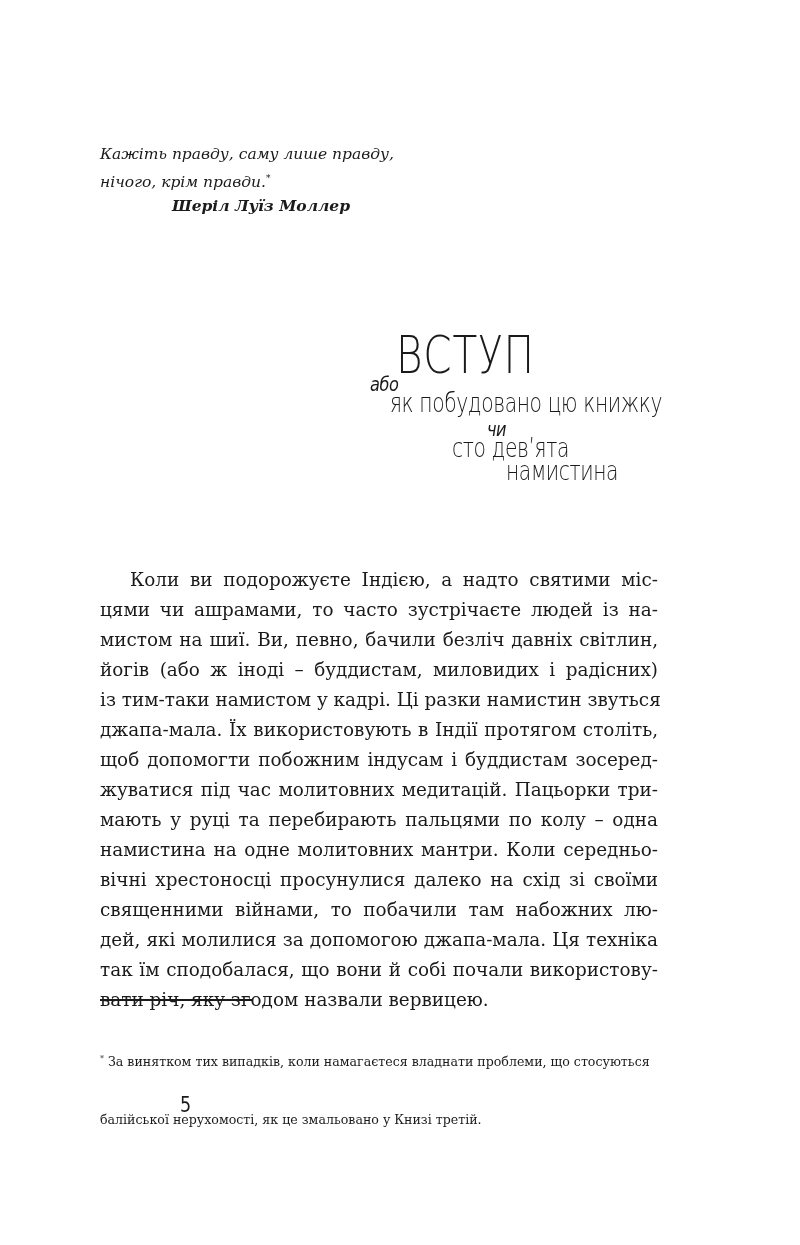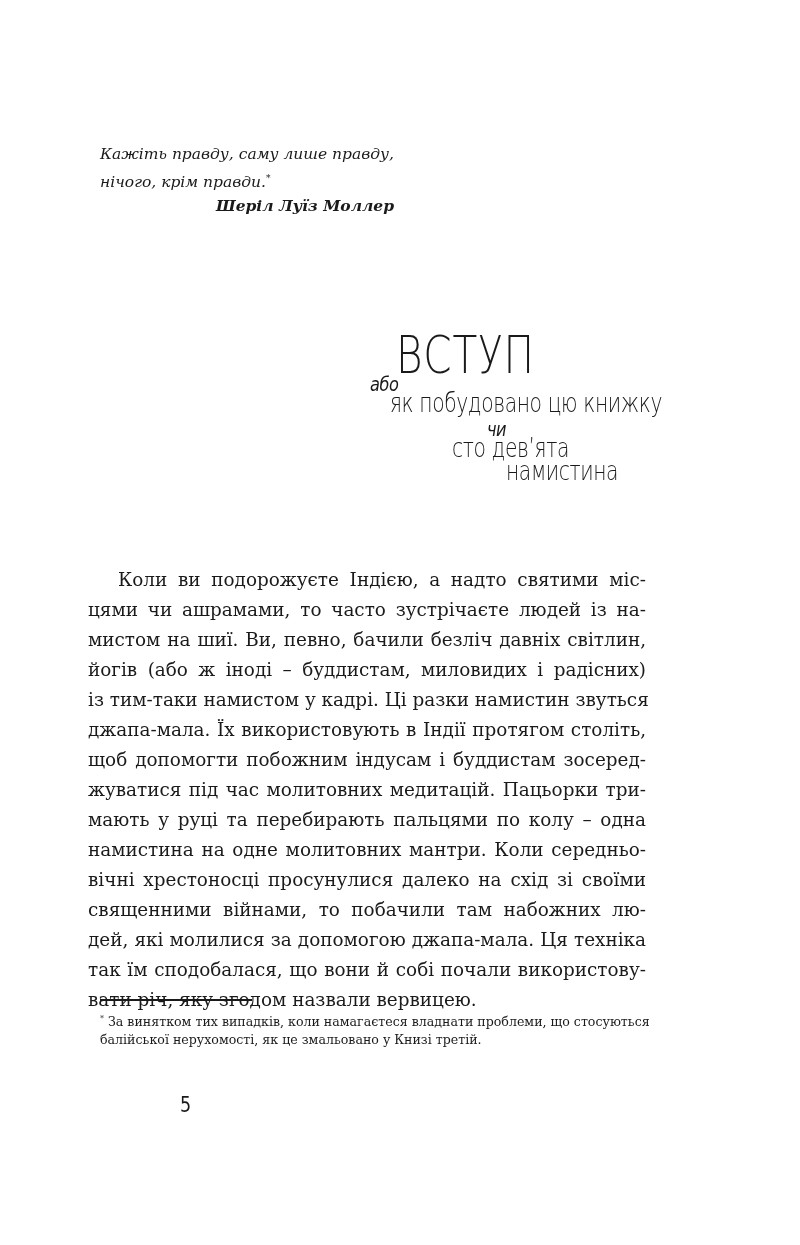--- a/index.html
+++ b/index.html
@@ -1,37 +1,37 @@
 <!DOCTYPE html>
 <html><head>
   <meta charset="utf-8">
   <style>
     html, body { margin: 0; padding: 0; background: #ffffff; }
     body { width: 800px; height: 1245px; position: relative; overflow: hidden; color: #1a1a1a; }
     .epigraph { position: absolute; left: 100px; top: 142px; font-family: "DejaVu Serif", serif; font-style: italic; font-size: 15.5px; line-height: 24px; }
     .epigraph .line { display: block; white-space: nowrap; }
     .epigraph sup { font-size: 9px; vertical-align: 6px; }
-    .epigraph .author { display: block; margin-left: 116px; font-weight: bold; white-space: nowrap; }
+    .epigraph .author { display: block; margin-left: 72px; font-weight: bold; white-space: nowrap; }
 
     .heading { position: absolute; font-family: "DejaVu Sans", sans-serif; font-weight: 200; letter-spacing: -0.5px; white-space: nowrap; color: #1a1a1a; }
     .h-main { left: 396px; top: 325px; font-size: 52px; transform: scaleX(0.78); transform-origin: left top; letter-spacing: 1px; }
     .h-or { left: 370px; top: 373px; font-size: 19px; font-style: italic; transform: scaleX(0.85); transform-origin: left top; }
     .h-sub1 { left: 390px; top: 388px; font-size: 26px; transform: scaleX(0.78); transform-origin: left top; }
     .h-or2 { left: 487px; top: 418px; font-size: 19px; font-style: italic; transform: scaleX(0.85); transform-origin: left top; }
     .h-sub2 { left: 452px; top: 433px; font-size: 26px; transform: scaleX(0.78); transform-origin: left top; }
     .h-sub3 { left: 506px; top: 456px; font-size: 26px; transform: scaleX(0.78); transform-origin: left top; }
 
-    .body-text { position: absolute; left: 88px; top: 565px; width: 558px; font-family: "DejaVu Serif", serif; font-size: 18.4px; line-height: 30px; }
+    .body-text { position: absolute; left: 100px; top: 565px; width: 558px; font-family: "DejaVu Serif", serif; font-size: 18.4px; line-height: 30px; }
     .body-text .bl { display: block; white-space: nowrap; text-align: justify; text-align-last: justify; }
     .body-text .bl.first { text-indent: 30px; }
     .body-text .bl.last { text-align-last: left; }
 
     .fn-rule { position: absolute; left: 100px; top: 999px; width: 152px; height: 1.5px; background: #1a1a1a; }
     .footnote { position: absolute; left: 100px; top: 1010px; width: 556px; font-family: "DejaVu Serif", serif; font-size: 12.6px; line-height: 18px; }
-    .footnote .fl { display: block; white-space: nowrap; }
+    .footnote .fl { display: block; white-space: nowrap; margin-top: 40px; }
     .footnote sup { font-size: 8px; vertical-align: 5px; }
 
     .page-number { position: absolute; left: 180px; top: 1092px; font-family: "DejaVu Sans", sans-serif; font-size: 22px; transform: scaleX(0.8); transform-origin: left top; }
   </style>
 </head>
 <body>
 
 <div class="epigraph">
   <span class="line">Кажіть правду, саму лише правду,</span>
   <span class="line"><span>нічого, крім правди.</span><sup>*</sup></span>

